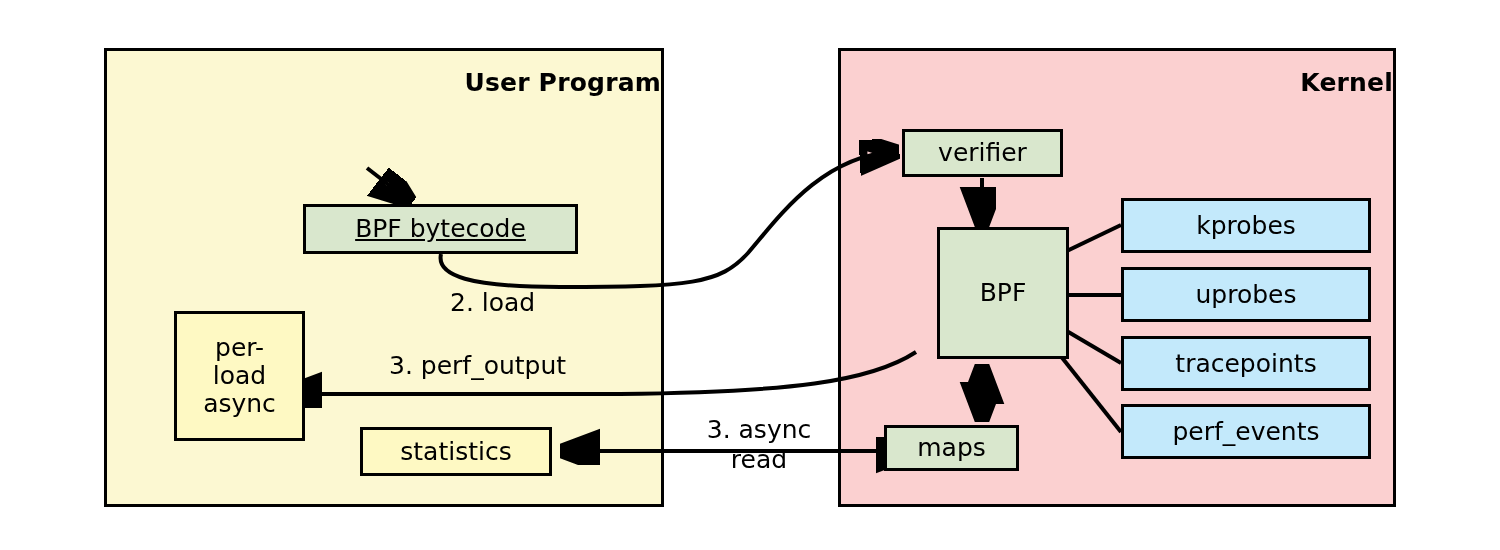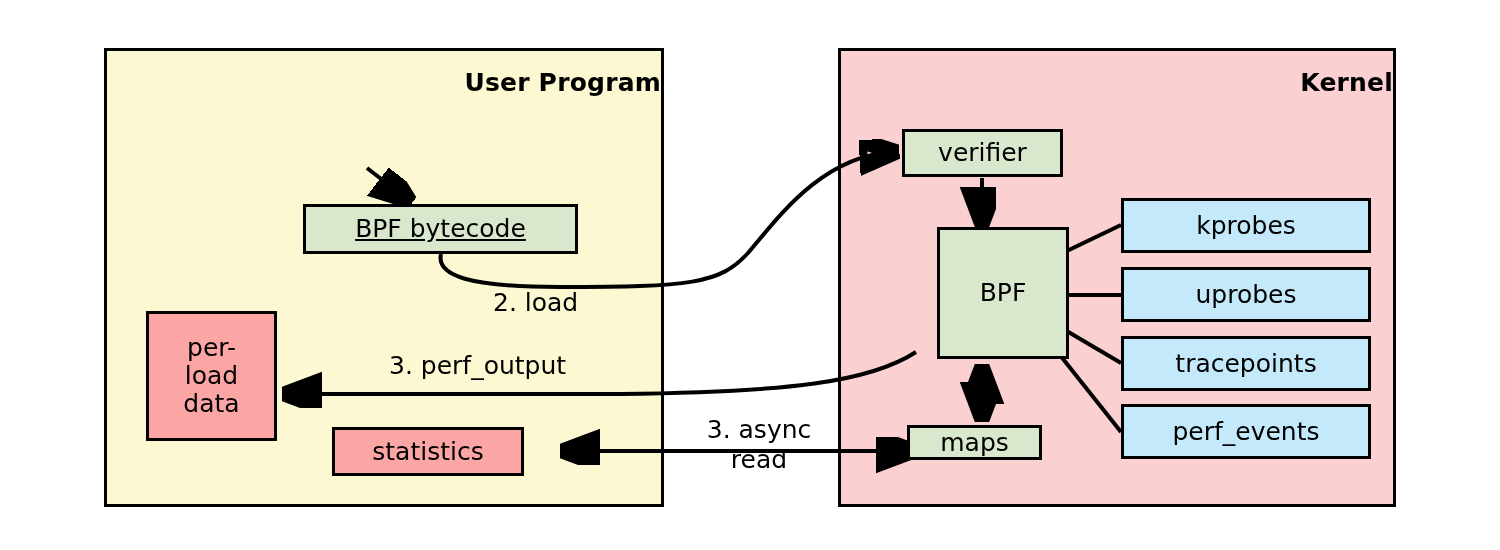--- a/index.html
+++ b/index.html
@@ -42,46 +42,46 @@
     box-sizing:border-box;
     display:flex;
     align-items:center;
     justify-content:center;
     text-align:right;
     font-size:25px;
     color:#000;
     line-height:1.12;
   }
   .green{background:#d9e7cd;}
-  .purple{background:#fca5a5;}
+  .purple{background:#fef9c3;margin-left:28px;}
   .blue{background:#c3e9fb;}
 
   
   #bpf-bytecode{left:303px; top:204px; width:275px; height:50px;text-decoration:underline;}
   #per-event-data{left:146px; top:311px; width:131px; height:130px; flex-direction:column;}
   #statistics{left:332px; top:427px; width:192px; height:49px;}
 
   
   #verifier{left:902px; top:129px; width:161px; height:48px;}
   #bpf-core{left:916px; top:227px; width:132px; height:132px;margin-left:21px;}
-  #maps{left:907px; top:425px; width:135px; height:35px;}
+  #maps{left:884px; top:425px; width:135px; height:46px;}
   #kprobes{left:1121px; top:198px; width:250px; height:55px;}
   #uprobes{left:1121px; top:267px; width:250px; height:55px;}
   #tracepoints{left:1121px; top:336px; width:250px; height:55px;}
   #perf-events{left:1121px; top:404px; width:250px; height:55px;}
 
   .label{
     position:absolute;
     font-size:25px;
     color:#000;
     white-space:pre;
     line-height:1.18;
   }
   #label-generate{left:299px; top:134px;}
-  #label-load{left:450px; top:288px;margin-left:43px;}
+  #label-load{left:450px; top:288px;}
   #label-perf-output{left:389px; top:351px;}
   #label-async-read{left:694px; top:415px; text-align:center; width:130px; white-space:normal;}
 
   svg#edges{
     position:absolute; left:0; top:0;
     width:1500px; height:550px;
     pointer-events:none;
   }
   svg#edges path, svg#edges line{
     stroke:#000; fill:none; stroke-width:4;
@@ -131,21 +131,21 @@
     <line x1="1048" y1="340" x2="1121" y2="432"></line>
   </svg>
 
   <div class="node green" id="bpf-bytecode">
     <span>BPF bytecode</span>
   </div>
 
   <div class="node purple" id="per-event-data">
     <span>per-</span>
     <span>load</span>
-    <span>data</span>
+    <span>async</span>
   </div>
 
   <div class="node purple" id="statistics">
     <span>statistics</span>
   </div>
 
   <div class="node green" id="verifier">
     <span>verifier</span>
   </div>
 

